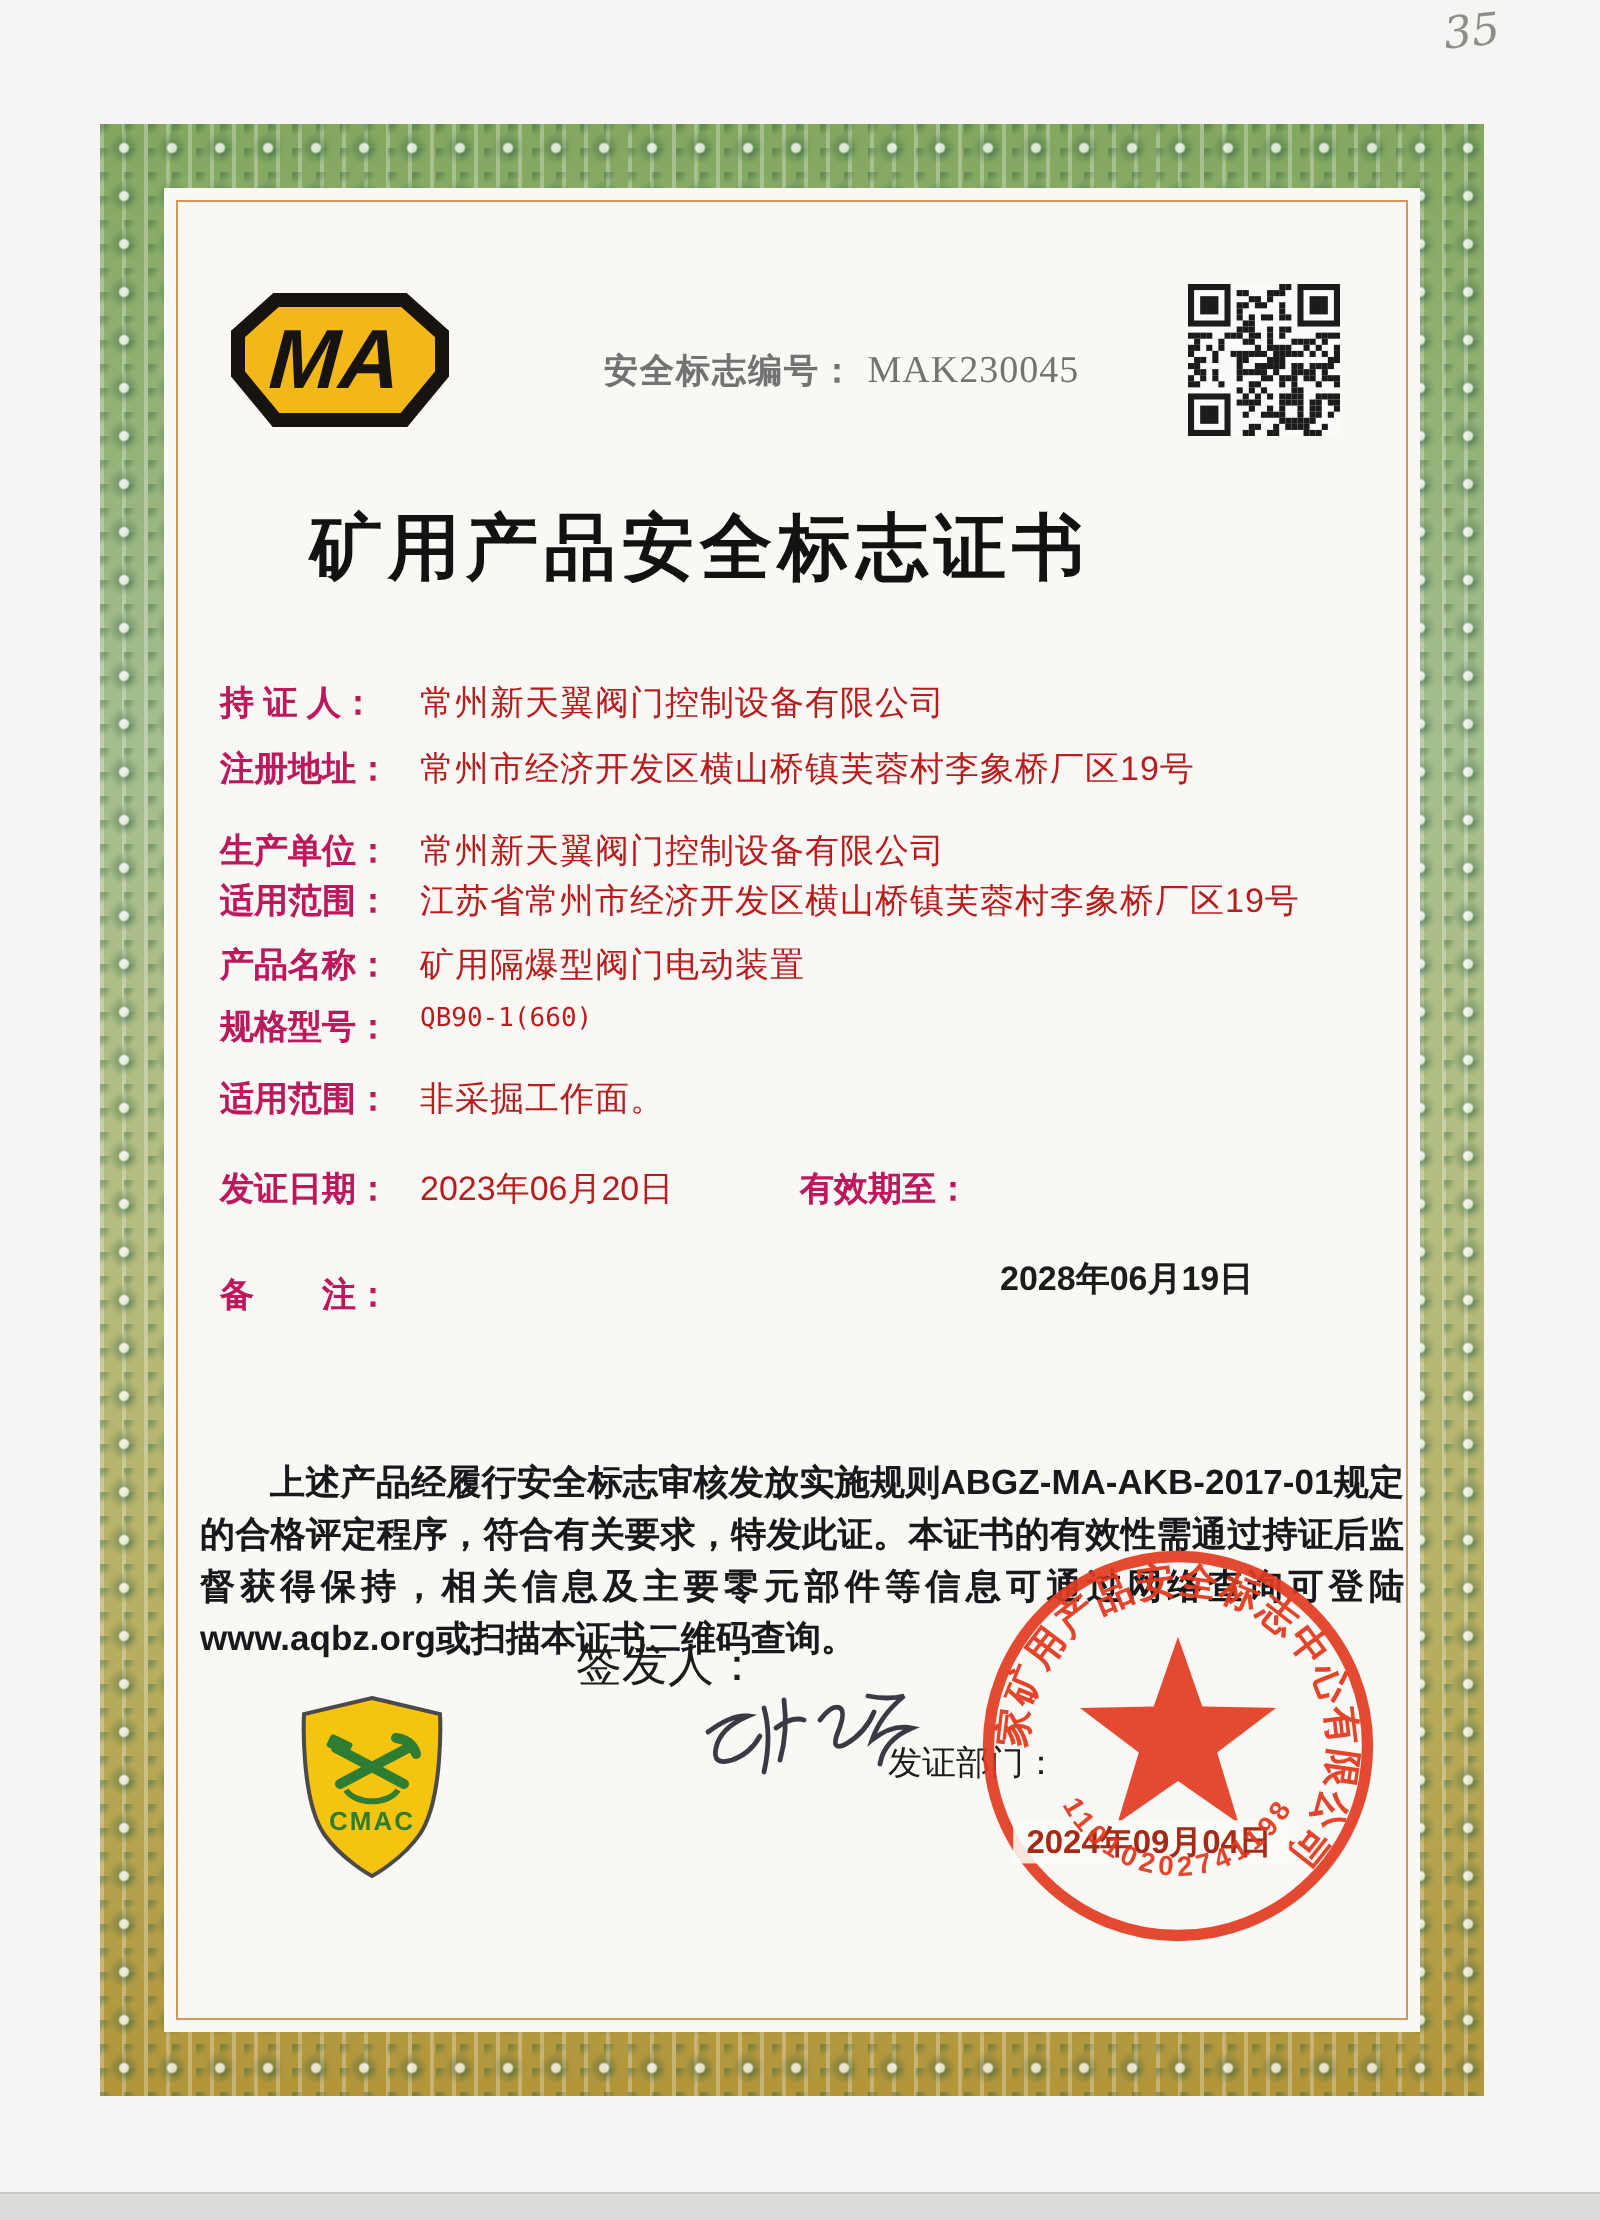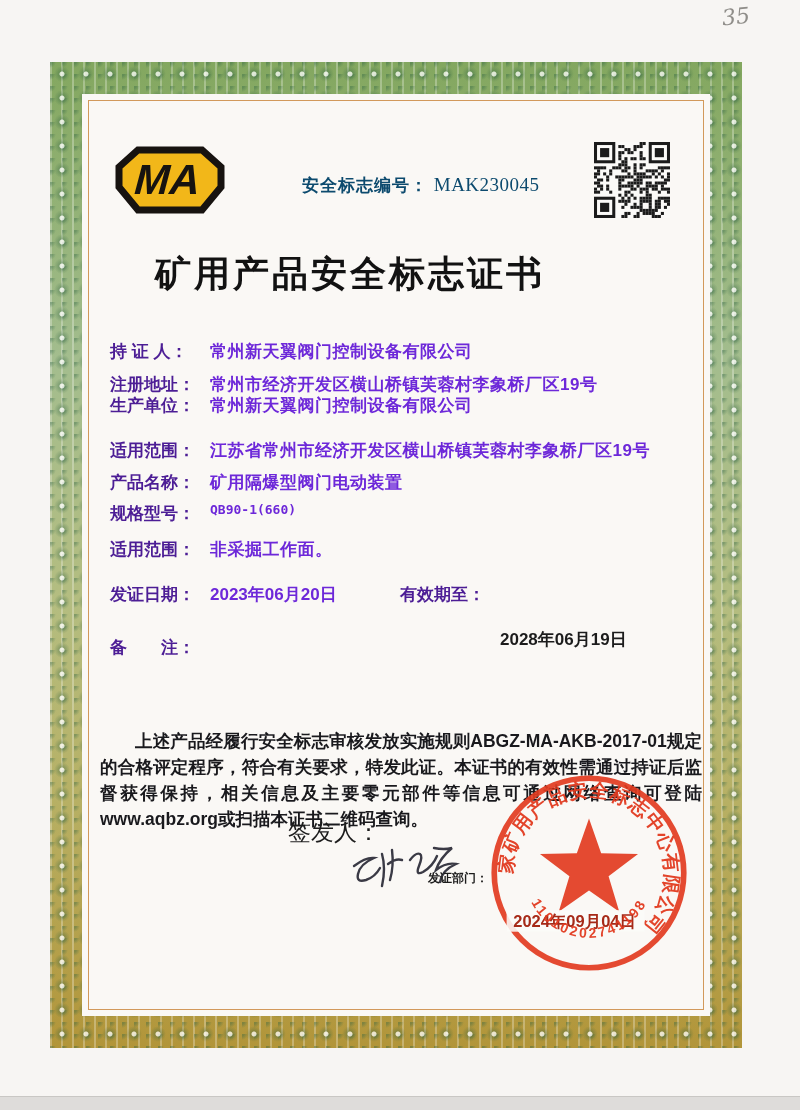--- a/index.html
+++ b/index.html
@@ -24,48 +24,48 @@
   .frame-inner{
     position:relative;width:100%;height:100%;
     background:#faf8f5;
   }
   .inner-line{
     position:absolute;left:88px;top:100px;width:614px;height:908px;
     border:1px solid #d2995b;pointer-events:none;
   }
   
   .ma-logo{position:absolute;left:114px;top:144px;}
-  .certno{position:absolute;left:302px;top:174px;font-size:17px;font-weight:700;letter-spacing:1px;color:#0c4a6e;}
+  .certno{position:absolute;left:302px;top:174px;font-size:17px;font-weight:700;letter-spacing:1px;color:#737373;}
   .certno .num{font-family:"Liberation Serif",serif;font-weight:400;font-size:19px;letter-spacing:.5px;}
   .qr{position:absolute;left:594px;top:142px;}
   
   .title{
     position:absolute;left:0;top:250px;width:700px;text-align:center;
     font-size:36px;font-weight:900;letter-spacing:3px;color:#121212;
   }
   
   .row{position:absolute;left:110px;font-size:17px;white-space:nowrap;}
-  .row .lab{font-weight:700;color:#4c1d95;display:inline-block;}
-  .row .val{position:absolute;left:100px;top:0;font-weight:700;color:#6d28d9;}
+  .row .lab{font-weight:700;color:#be185d;display:inline-block;}
+  .row .val{position:absolute;left:100px;top:0;font-weight:400;color:#b91c1c;}
   .val-wide{letter-spacing:.5px;}
   .mono{font-family:"DejaVu Sans Mono",monospace;font-size:13px;font-weight:700;}
   .std-row .val{left:202px;width:398px;white-space:normal;line-height:20px;top:-9px;}
   .date2{position:absolute;left:290px;top:0;font-weight:700;}
   .date2v{position:absolute;left:390px;top:0;font-weight:700;margin-top:45px;}
   
   .statement{
     position:absolute;left:100px;top:728px;width:602px;
     font-size:17.5px;font-weight:700;line-height:26px;color:#19191d;
     text-indent:2em;text-align:justify;
   }
   
   .cmac{position:absolute;left:146px;top:846px;}
   .signer{position:absolute;left:288px;top:817px;font-size:23px;font-weight:400;}
   .signature{position:absolute;left:348px;top:840px;}
-  .issuer{position:absolute;left:428px;top:870px;font-size:12px;font-weight:700;}
+  .issuer{position:absolute;left:444px;top:870px;font-size:17px;font-weight:400;}
   .stamp{position:absolute;left:486px;top:770px;}
   .hand-num{
     position:absolute;left:722px;top:4px;color:#8f8d89;font-size:22px;
     font-family:"DejaVu Serif",serif;font-style:italic;transform:rotate(-6deg);
   }
   .scan-edge{position:absolute;left:0;bottom:0;width:800px;height:13px;background:#dedcda;border-top:1px solid #c9c7c4;}
 </style>
 </head>
 <body>
 
@@ -316,21 +316,21 @@
   <div class="title">矿用产品安全标志证书</div>
 
   <div class="row" style="top:340px">
     <span class="lab">持 证 人：</span>
     <span class="val val-wide">常州新天翼阀门控制设备有限公司</span>
   </div>
   <div class="row" style="top:373px">
     <span class="lab">注册地址：</span>
     <span class="val val-wide">常州市经济开发区横山桥镇芙蓉村李象桥厂区19号</span>
   </div>
-  <div class="row" style="top:394px">
+  <div class="row" style="top:414px">
     <span class="lab">生产单位：</span>
     <span class="val val-wide">常州新天翼阀门控制设备有限公司</span>
   </div>
   <div class="row" style="top:439px">
     <span class="lab">适用范围：</span>
     <span class="val val-wide">江苏省常州市经济开发区横山桥镇芙蓉村李象桥厂区19号</span>
   </div>
   <div class="row" style="top:471px">
     <span class="lab">产品名称：</span>
     <span class="val val-wide">矿用隔爆型阀门电动装置</span>
@@ -351,20 +351,33 @@
     <span class="date2v">2028年06月19日</span>
   </div>
 
   <div class="row" style="top:636px">
     <span class="lab">备　　注：</span>
     <span class="val"></span>
   </div>
 
   <div class="statement">上述产品经履行安全标志审核发放实施规则ABGZ-MA-AKB-2017-01规定的合格评定程序，符合有关要求，特发此证。本证书的有效性需通过持证后监督获得保持，相关信息及主要零元部件等信息可通过网络查询可登陆www.aqbz.org或扫描本证书二维码查询。</div>
 
+  <div class="cmac">
+    <svg width="80" height="96" viewBox="0 0 80 94">
+      <path d="M40,2 L74,10 C74,10 76,52 64,70 C55,83 40,91 40,91 C40,91 25,83 16,70 C4,52 6,10 6,10 Z" fill="#f5c40e" stroke="#4a4a4a" stroke-width="2"></path>
+      <g stroke="#2f7d32" stroke-width="5" stroke-linecap="round">
+        <line x1="22" y1="27" x2="56" y2="45"></line>
+        <line x1="58" y1="27" x2="24" y2="45"></line>
+      </g>
+      <rect x="18" y="22" width="12" height="7" rx="1.5" fill="#2f7d32" transform="rotate(26 24 25)"></rect>
+      <path d="M52,22 q8,1 10,8" stroke="#2f7d32" stroke-width="5" fill="none" stroke-linecap="round"></path>
+      <path d="M27,48 a14,9 0 0 0 26,0" stroke="#2f7d32" stroke-width="3" fill="none"></path>
+      <text x="40" y="68" text-anchor="middle" font-family="Liberation Sans, sans-serif" font-size="13" font-weight="800" fill="#2f7d32" letter-spacing="1">CMAC</text>
+    </svg>
+  </div>
 
   <div class="signer">签发人：</div>
   <div class="signature">
     <svg width="115" height="60" viewBox="0 0 115 60">
       <g fill="none" stroke="#3a3a45" stroke-width="2.4" stroke-linecap="round">
         <path d="M6,26 q12,-9 20,-8 q-14,6 -16,16 q-2,9 8,6 q9,-3 14,-12"></path>
         <path d="M34,14 q4,14 0,32"></path>
         <path d="M44,10 q2,16 -2,30 M40,24 q8,-6 14,-4"></path>
         <path d="M62,20 q6,-8 10,-6 q3,2 -1,12 q-4,10 4,6 q10,-6 14,-16"></path>
         <path d="M86,8 q10,2 18,0 q-12,10 -16,22 q10,-8 20,-6 q-14,6 -16,18"></path>

